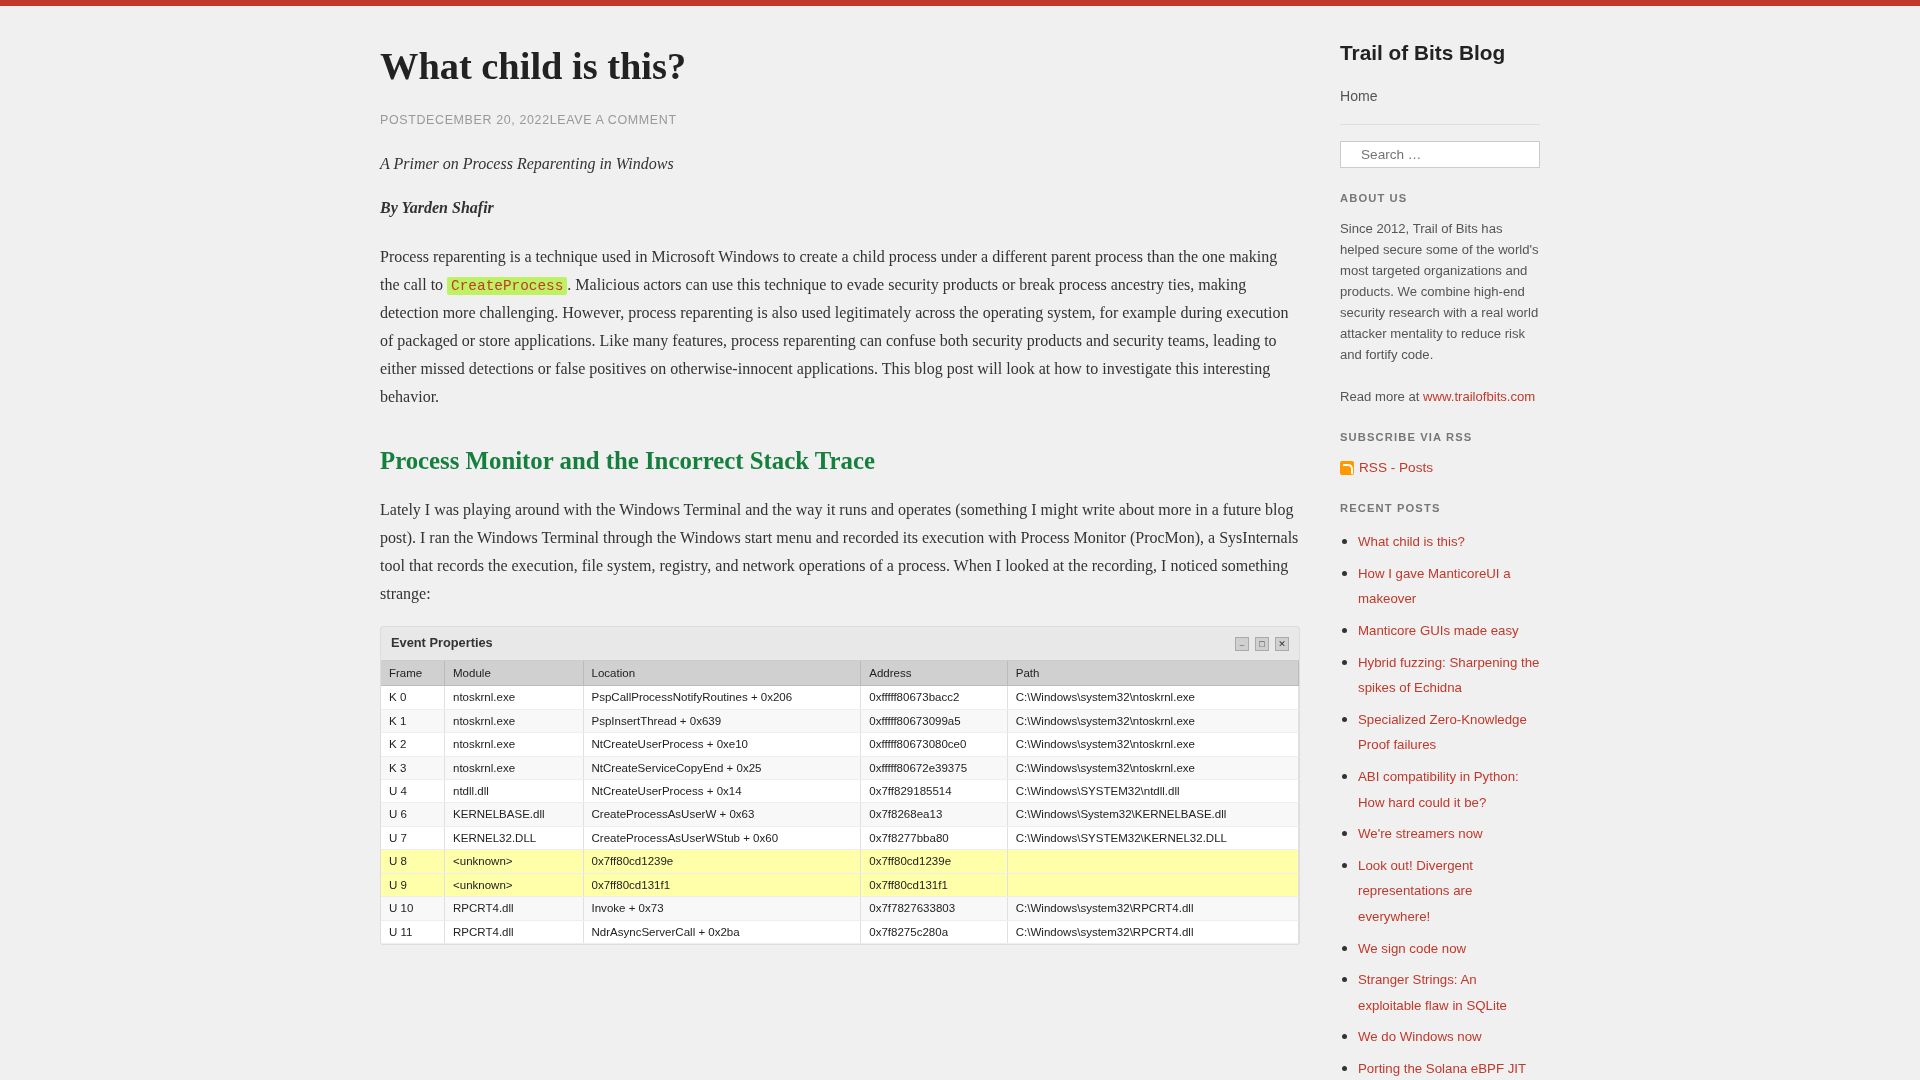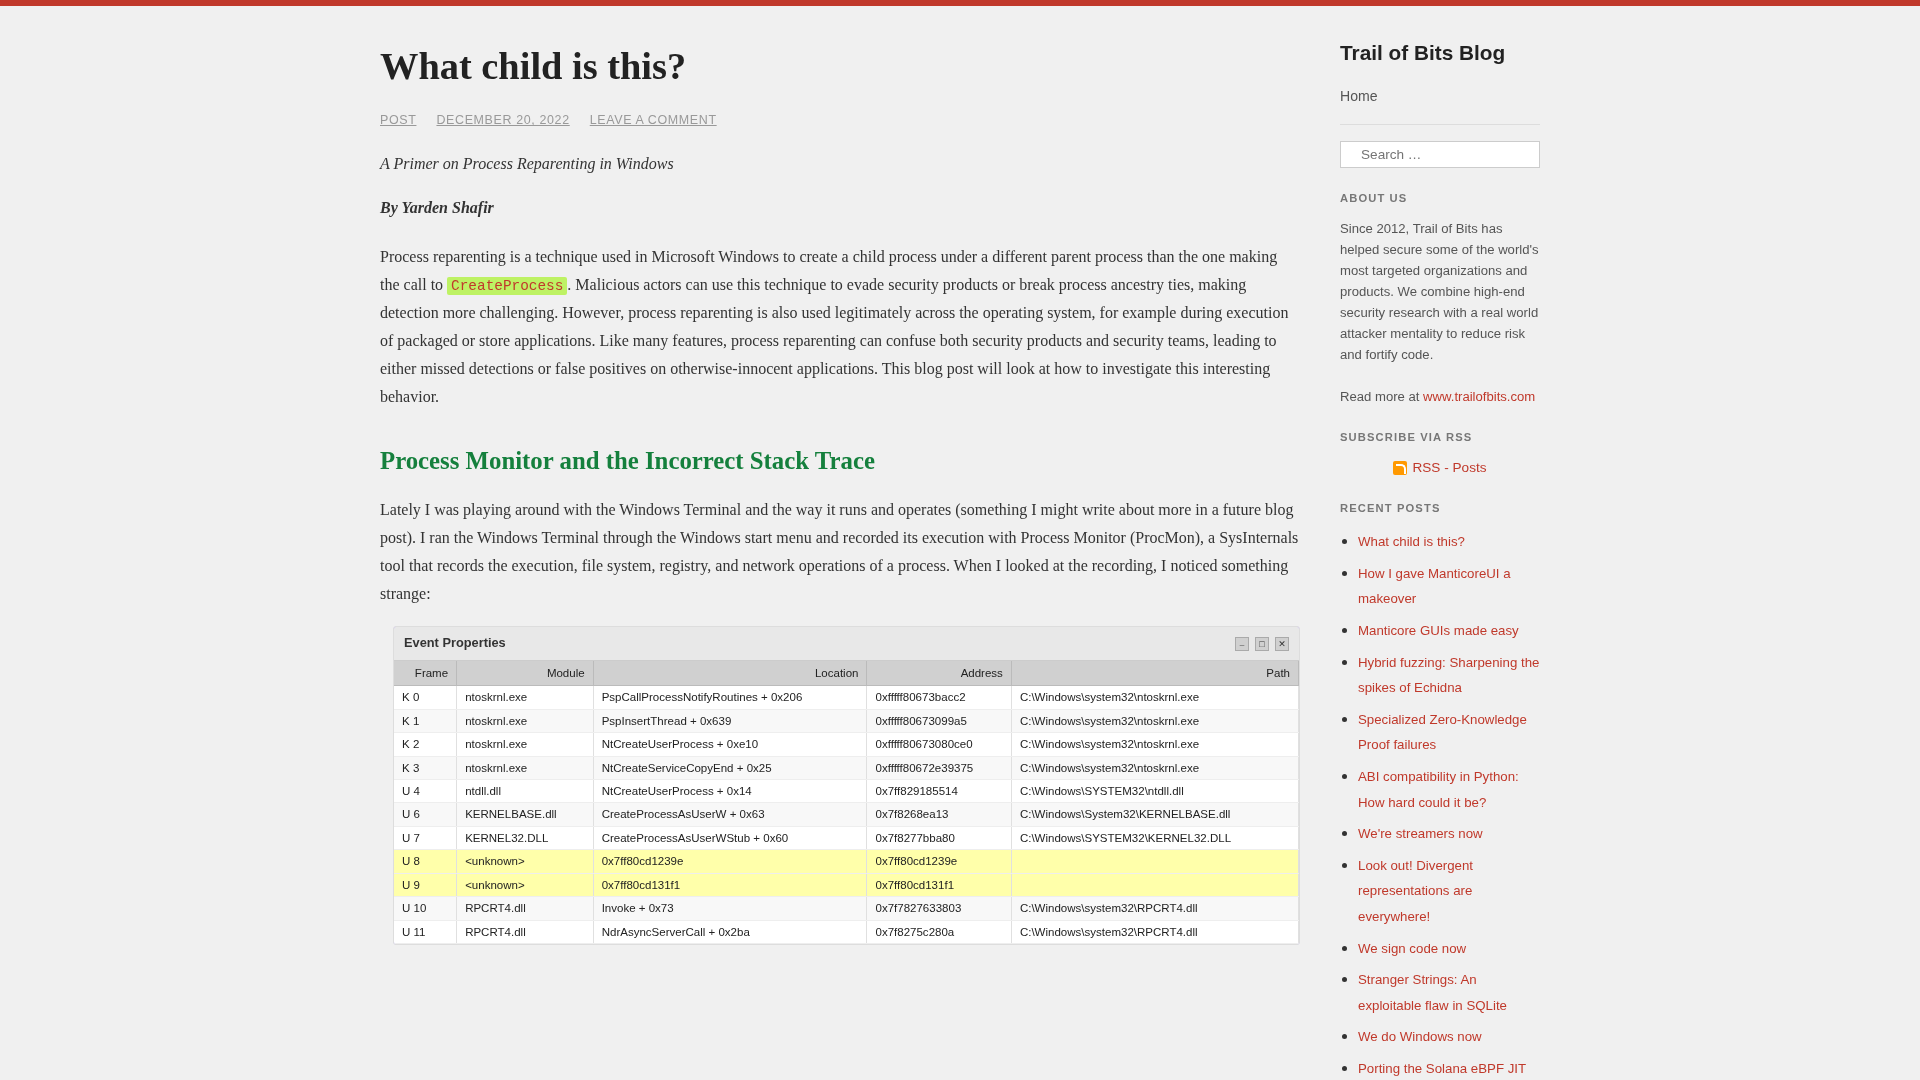--- a/index.html
+++ b/index.html
@@ -39,22 +39,20 @@
       font-family: Georgia, serif;
     }
     .post-meta {
       font-size: 0.78em;
       color: #999;
       text-transform: uppercase;
       letter-spacing: 0.05em;
       margin-bottom: 20px;
       font-family: Arial, sans-serif;
       display: flex;
-      gap: 20px;
-      text-decoration: underline;
     }
     .post-meta a {
       color: #999;
       text-decoration: none;
     }
     .post-subtitle {
       font-style: italic;
       margin-bottom: 18px;
       color: #333;
     }
@@ -82,21 +80,20 @@
       color: #15803d;
       margin: 30px 0 16px 0;
       font-family: Georgia, serif;
     }
     .screenshot-container {
       border: 1px solid #ddd;
       border-radius: 3px;
       overflow: hidden;
       margin-top: 10px;
       background: #c4b5fd;
-      margin-left: 13px;
     }
     .screenshot-titlebar {
       background: #e8e8e8;
       padding: 6px 10px;
       display: flex;
       align-items: center;
       justify-content: space-between;
       border-bottom: 1px solid #ccc;
     }
     .screenshot-title-text {
@@ -148,21 +145,21 @@
     }
     .screenshot-table {
       width: 100%;
       border-collapse: collapse;
       font-family: Arial, sans-serif;
       font-size: 0.72em;
     }
     .screenshot-table th {
       background: #d0d0d0;
       padding: 3px 8px;
-      text-align: right;
+      text-align: left;
       border-right: 1px solid #bbb;
       border-bottom: 1px solid #bbb;
       font-weight: normal;
       color: #222;
     }
     .screenshot-table td {
       padding: 2px 8px;
       border-right: 1px solid #e0e0e0;
       border-bottom: 1px solid #eee;
       white-space: nowrap;
@@ -217,21 +214,20 @@
       text-decoration: none;
     }
     .rss-link {
       display: flex;
       align-items: center;
       gap: 5px;
       font-family: Arial, sans-serif;
       font-size: 0.85em;
       color: #c0392b;
       text-decoration: none;
-      justify-content: center;
     }
     .rss-icon {
       display: inline-block;
       width: 14px;
       height: 14px;
       background: #f90;
       border-radius: 2px;
       position: relative;
       font-size: 0;
     }

